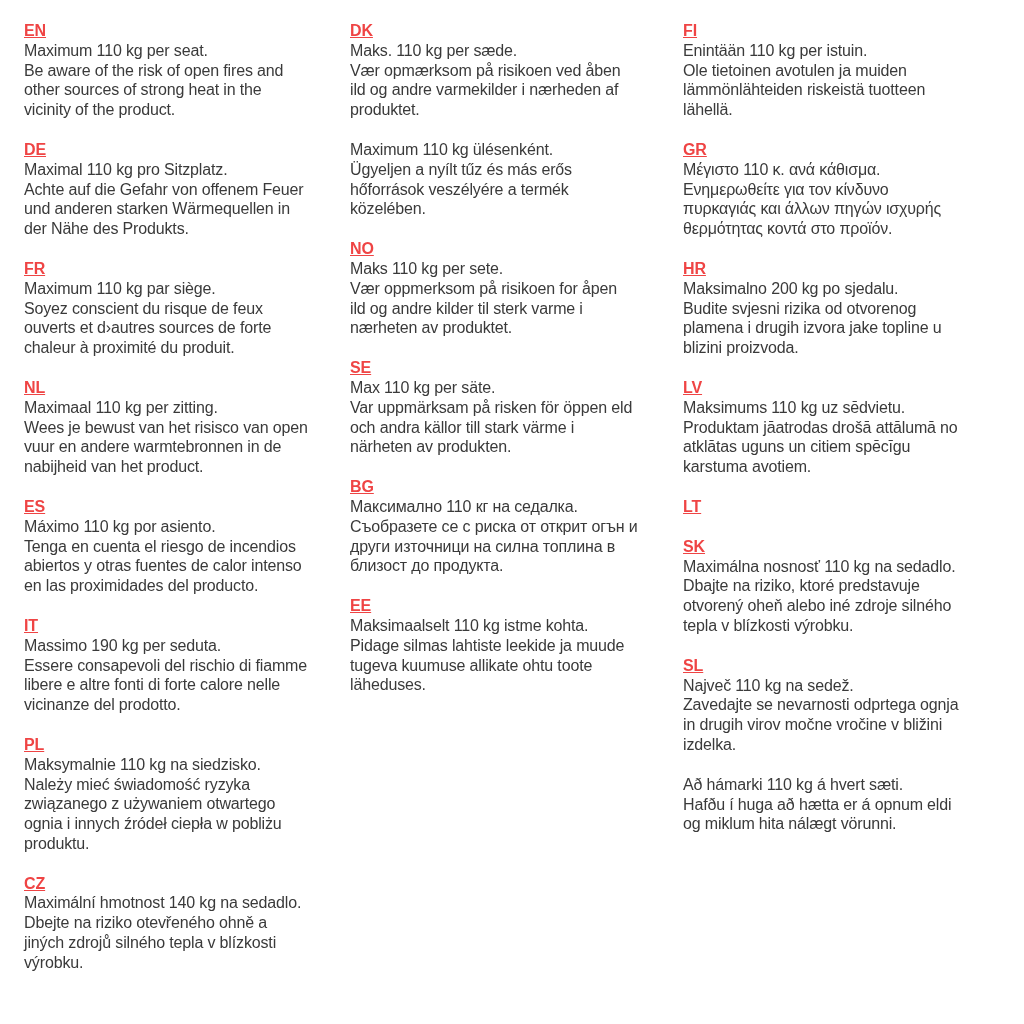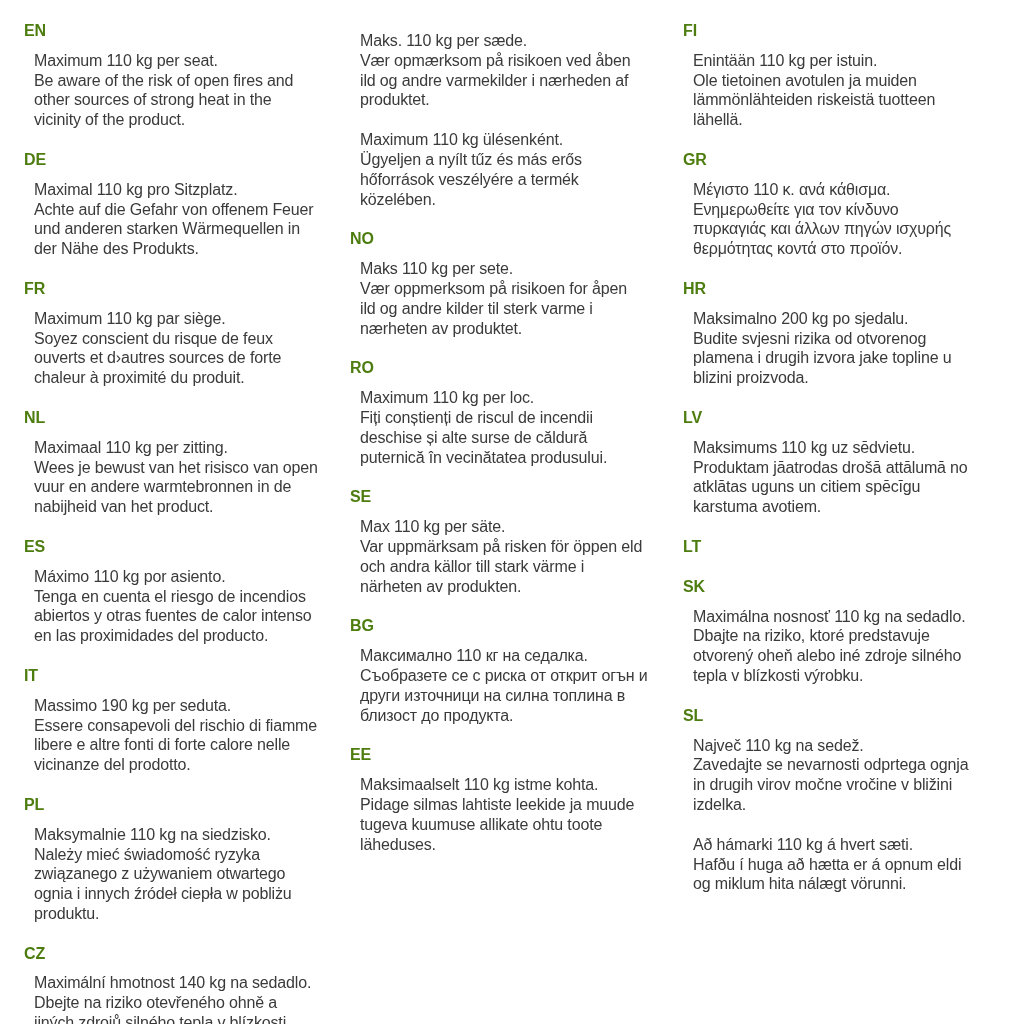--- a/index.html
+++ b/index.html
@@ -27,25 +27,26 @@
   .col-2 { width: 333px; }
   .col-3 { width: 341px; }
   .lang-block {
     margin: 0 0 20px 0;
   }
   .lang-code {
     margin: 0;
     font-size: 16px;
     font-weight: bold;
     line-height: 19.8px;
-    color: #4d7c0f;
+    color: #ef4444;
     letter-spacing: -0.1px;
+    text-decoration: underline;
   }
   .lang-text {
-    margin: 10px;
+    margin: 0;
     font-size: 16px;
     line-height: 19.8px;
     white-space: pre-line;
     letter-spacing: -0.15px;
     color: #3a3a3a;
   }
 </style>
 </head>
 <body>
 
@@ -106,46 +107,40 @@
       <h2 class="lang-code">CZ</h2>
       <p class="lang-text">Maximální hmotnost 140 kg na sedadlo.
 Dbejte na riziko otevřeného ohně a
 jiných zdrojů silného tepla v blízkosti
 výrobku.</p>
     </section>
   </div>
 
   <div class="col col-2">
     <section class="lang-block">
+      <h2 class="lang-code">DK</h2>
       <p class="lang-text">Maks. 110 kg per sæde.
 Vær opmærksom på risikoen ved åben
 ild og andre varmekilder i nærheden af
 produktet.</p>
     </section>
     <section class="lang-block">
       <p class="lang-text">Maximum 110 kg ülésenként.
 Ügyeljen a nyílt tűz és más erős
 hőforrások veszélyére a termék
 közelében.</p>
     </section>
     <section class="lang-block">
       <h2 class="lang-code">NO</h2>
       <p class="lang-text">Maks 110 kg per sete.
 Vær oppmerksom på risikoen for åpen
 ild og andre kilder til sterk varme i
 nærheten av produktet.</p>
     </section>
     <section class="lang-block">
-      <h2 class="lang-code">RO</h2>
-      <p class="lang-text">Maximum 110 kg per loc.
-Fiți conștienți de riscul de incendii
-deschise și alte surse de căldură
-puternică în vecinătatea produsului.</p>
-    </section>
-    <section class="lang-block">
       <h2 class="lang-code">SE</h2>
       <p class="lang-text">Max 110 kg per säte.
 Var uppmärksam på risken för öppen eld
 och andra källor till stark värme i
 närheten av produkten.</p>
     </section>
     <section class="lang-block">
       <h2 class="lang-code">BG</h2>
       <p class="lang-text">Максимално 110 кг на седалка.
 Съобразете се с риска от открит огън и

